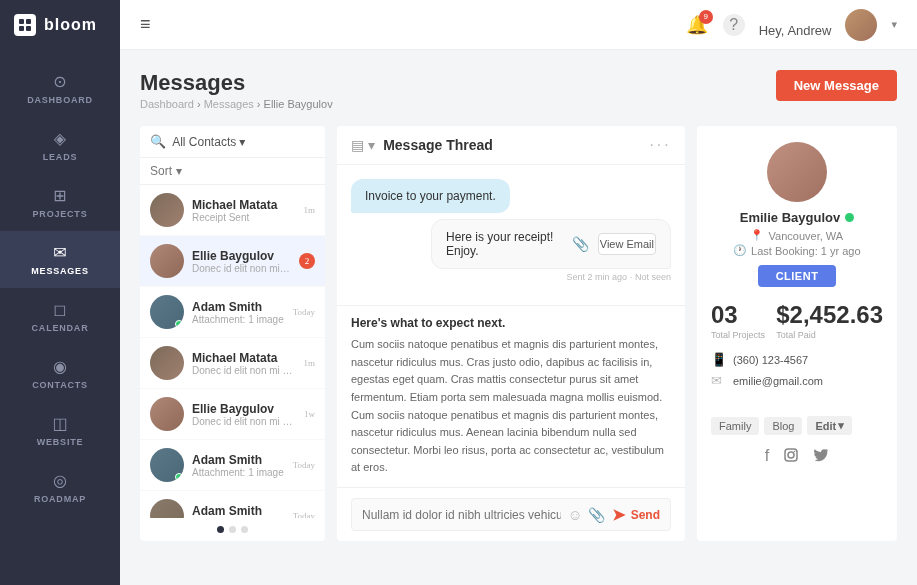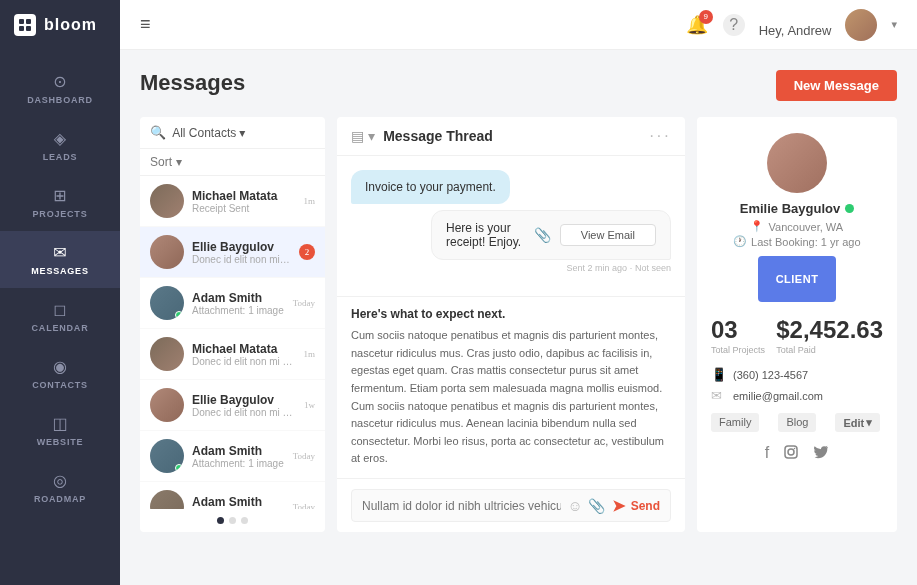--- a/index.html
+++ b/index.html
@@ -82,21 +82,21 @@
     .thread-header-left { display: flex; align-items: center; gap: 8px; }
     .thread-filter-icon { color: #999; font-size: 14px; cursor: pointer; }
     .thread-title { font-size: 14px; font-weight: 600; color: #333; }
     .thread-more { color: #bbb; cursor: pointer; font-size: 16px; letter-spacing: 2px; }
 
     .thread-messages { flex: 1; overflow-y: auto; padding: 14px; display: flex; flex-direction: column; gap: 6px; }
     .bubble-received { background: #d6eef8; border-radius: 12px 12px 12px 2px; padding: 10px 14px; max-width: 70%; font-size: 12px; color: #333; align-self: flex-start; }
     .bubble-sent-wrapper { display: flex; flex-direction: column; align-items: flex-end; gap: 3px; }
     .bubble-sent { background: #f9f9f9; border: 1px solid #eee; border-radius: 12px 12px 2px 12px; padding: 10px 14px; max-width: 75%; font-size: 12px; color: #333; display: flex; align-items: center; gap: 8px; }
     .bubble-meta { font-size: 9px; color: #bbb; }
-    .view-email-btn { background: #fff; border: 1px solid #ddd; padding: 4px 20px; border-radius: 4px; font-size: 11px; color: #555; cursor: pointer; white-space: nowrap; }
+    .view-email-btn { background: #fff; border: 1px solid #ddd; padding: 4px 1px; border-radius: 4px; font-size: 11px; color: #555; cursor: pointer; white-space: nowrap; }
     .clip-icon { color: #bbb; font-size: 14px; }
 
     .thread-next-section { padding: 10px 14px; border-top: 1px solid #f0f0f0; }
     .thread-next-label { font-size: 12px; font-weight: 600; color: #333; margin-bottom: 6px; }
     .thread-next-body { font-size: 11px; color: #666; line-height: 1.6; }
 
     .thread-reply-area { padding: 10px 14px; border-top: 1px solid #f0f0f0; }
     .thread-reply-input-row { display: flex; align-items: center; gap: 6px; background: #fafafa; border: 1px solid #eee; border-radius: 4px; padding: 6px 10px; }
     .reply-input { flex: 1; border: none; background: transparent; font-size: 12px; color: #555; outline: none; }
     .reply-emoji { color: #bbb; font-size: 15px; cursor: pointer; }
@@ -108,32 +108,32 @@
     
     .right-panel { width: 200px; background: #fff; border-radius: 4px; padding: 16px 14px; overflow-y: auto; }
     .contact-profile { display: flex; flex-direction: column; align-items: center; margin-bottom: 14px; }
     .profile-avatar { width: 60px; height: 60px; border-radius: 50%; background: linear-gradient(135deg, #c09080, #a07060); margin-bottom: 8px; overflow: hidden; }
     .profile-name-row { display: flex; align-items: center; gap: 5px; }
     .profile-name { font-size: 13px; font-weight: 700; color: #333; }
     .profile-online-dot { width: 9px; height: 9px; background: #2ecc71; border-radius: 50%; }
     .profile-location { display: flex; align-items: center; gap: 4px; font-size: 11px; color: #888; margin-top: 4px; }
     .profile-booking { display: flex; align-items: center; gap: 4px; font-size: 11px; color: #888; margin-top: 2px; }
     .profile-icon { color: #bbb; font-size: 11px; }
-    .client-btn { background: #5b7be8; color: #fff; border: none; padding: 17px 18px; border-radius: 4px; font-size: 11px; font-weight: 600; cursor: pointer; margin-top: 8px; letter-spacing: 0.5px; }
+    .client-btn { background: #5b7be8; color: #fff; border: none; padding: 5px 18px; border-radius: 4px; font-size: 11px; font-weight: 600; cursor: pointer; margin-top: 8px; letter-spacing: 0.5px; }
 
     .profile-stats { display: flex; justify-content: space-between; margin-bottom: 12px; }
     .stat-block { display: flex; flex-direction: column; }
     .stat-value { font-size: 24px; font-weight: 700; color: #333; }
     .stat-label { font-size: 9px; color: #aaa; margin-top: 1px; }
 
     .profile-contact-row { display: flex; align-items: center; gap: 6px; margin-bottom: 6px; }
     .profile-contact-icon { color: #bbb; font-size: 13px; width: 16px; }
     .profile-contact-value { font-size: 11px; color: #555; }
 
-    .profile-tags { display: flex; gap: 19px; margin-top: 10px; flex-wrap: wrap; }
+    .profile-tags { display: flex; gap: 5px; margin-top: 28px; flex-wrap: wrap; align-items: center; }
     .tag { background: #f0f0f0; color: #666; border-radius: 3px; padding: 3px 8px; font-size: 11px; cursor: pointer; }
     .tag-edit { display: flex; align-items: center; gap: 2px; font-weight: bold; }
 
     .profile-social { display: flex; gap: 14px; margin-top: 12px; justify-content: center; }
     .social-icon { color: #888; font-size: 16px; cursor: pointer; }
   </style>
 </head>
 <body>
 
 <div class="sidebar">
@@ -203,20 +203,27 @@
       <span class="topbar-chevron">▾</span>
     </div>
   </div>
 
   <div class="page-area">
     <div class="content-panel">
 
       <div class="page-header">
         <div class="page-title-block">
           <div class="page-title">Messages</div>
+          <div class="breadcrumb">
+            <a>Dashboard</a>
+            <span> › </span>
+            <a>Messages</a>
+            <span> › </span>
+            <span>Ellie Baygulov</span>
+          </div>
         </div>
         <button class="btn-new-message">New Message</button>
       </div>
 
       <div class="messages-layout">
 
         <div class="contacts-list">
           <div class="contacts-search-bar">
             <span class="search-icon">🔍</span>
             <div class="contacts-dropdown">

